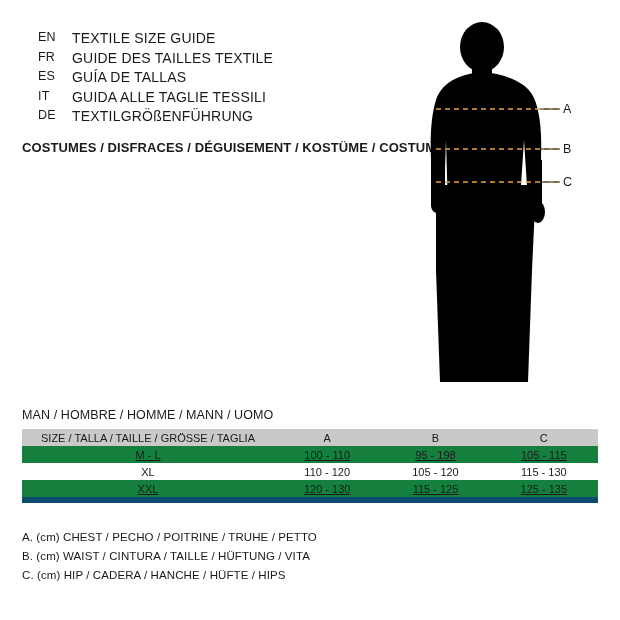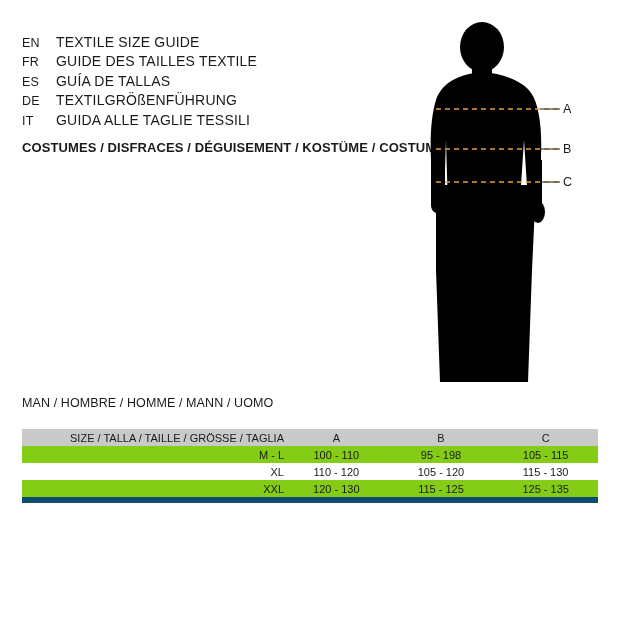--- a/index.html
+++ b/index.html
@@ -22,22 +22,23 @@
 
   
   .lang-block {
     position: absolute;
     left: 22px;
     top: 30px;
     width: 300px;
   }
   .lang-row {
     display: flex;
-    align-items: flex-end;
+    align-items: flex-start;
     height: 19.5px;
+    margin-left: 16px;
   }
   .lang-code {
     width: 34px;
     font-size: 12.5px;
     letter-spacing: 0.2px;
   }
   .lang-title {
     font-size: 14px;
     letter-spacing: 0.2px;
   }
@@ -75,21 +76,21 @@
     color: #1a1a1a;
   }
   .m-a { left: 163px; top: 82px; }
   .m-b { left: 163px; top: 122px; }
   .m-c { left: 163px; top: 155px; }
 
   
   .table-title {
     position: absolute;
     left: 22px;
-    top: 396px;
+    top: 408px;
     font-size: 12.5px;
     letter-spacing: 0.1px;
   }
   table.size-table {
     position: absolute;
     left: 22px;
     top: 429px;
     width: 576px;
     border-collapse: collapse;
     font-size: 11px;
@@ -97,32 +98,33 @@
   table.size-table th,
   table.size-table td {
     padding: 0;
     height: 17px;
     font-weight: normal;
     text-align: center;
     vertical-align: middle;
   }
   table.size-table th.label-col,
   table.size-table td.label-col {
-    text-align: right;
-    padding-left: 12px;
+    text-align: center;
+    padding-left: 1px;
     width: 250px;
   }
   table.size-table thead tr {
     background: #c9c9c9;
   }
   table.size-table tbody tr.odd {
     background: #ffffff;
   }
   table.size-table tbody tr.even {
-    background: #84cc16;
+    background: #15803d;
+    text-decoration: underline;
   }
   table.size-table tbody tr.lastrow {
     border-bottom: 6px solid #0c4a6e;
   }
 
   .legend {
     position: absolute;
     left: 22px;
     top: 528px;
     font-size: 11.5px;
@@ -142,26 +144,26 @@
     </div>
     <div class="lang-row">
       <span class="lang-code">FR</span>
       <span class="lang-title">GUIDE DES TAILLES TEXTILE</span>
     </div>
     <div class="lang-row">
       <span class="lang-code">ES</span>
       <span class="lang-title">GUÍA DE TALLAS</span>
     </div>
     <div class="lang-row">
+      <span class="lang-code">IT</span>
+      <span class="lang-title">GUIDA ALLE TAGLIE TESSILI</span>
+    </div>
+    <div class="lang-row">
       <span class="lang-code">DE</span>
       <span class="lang-title">TEXTILGRÖßENFÜHRUNG</span>
-    </div>
-    <div class="lang-row">
-      <span class="lang-code">IT</span>
-      <span class="lang-title">GUIDA ALLE TAGLIE TESSILI</span>
     </div>
   </div>
 
   <div class="costumes-line">COSTUMES / DISFRACES / DÉGUISEMENT / KOSTÜME / COSTUMI</div>
 
   <div class="figure-wrap">
     <svg class="figure-svg" width="210" height="370" viewBox="0 0 210 370">
 
       <ellipse cx="82" cy="27" rx="22" ry="25" fill="#000000"></ellipse>
 
@@ -244,14 +246,19 @@
       </tr>
       <tr class="even lastrow">
         <td class="label-col">XXL</td>
         <td>120 - 130</td>
         <td>115 - 125</td>
         <td>125 - 135</td>
       </tr>
     </tbody>
   </table>
 
+  <div class="legend">
+    <div>A. (cm) CHEST / PECHO / POITRINE / TRUHE / PETTO</div>
+    <div>B. (cm) WAIST / CINTURA / TAILLE / HÜFTUNG / VITA</div>
+    <div>C. (cm) HIP / CADERA / HANCHE / HÜFTE / HIPS</div>
+  </div>
 
 </div>
 
 </body></html>

